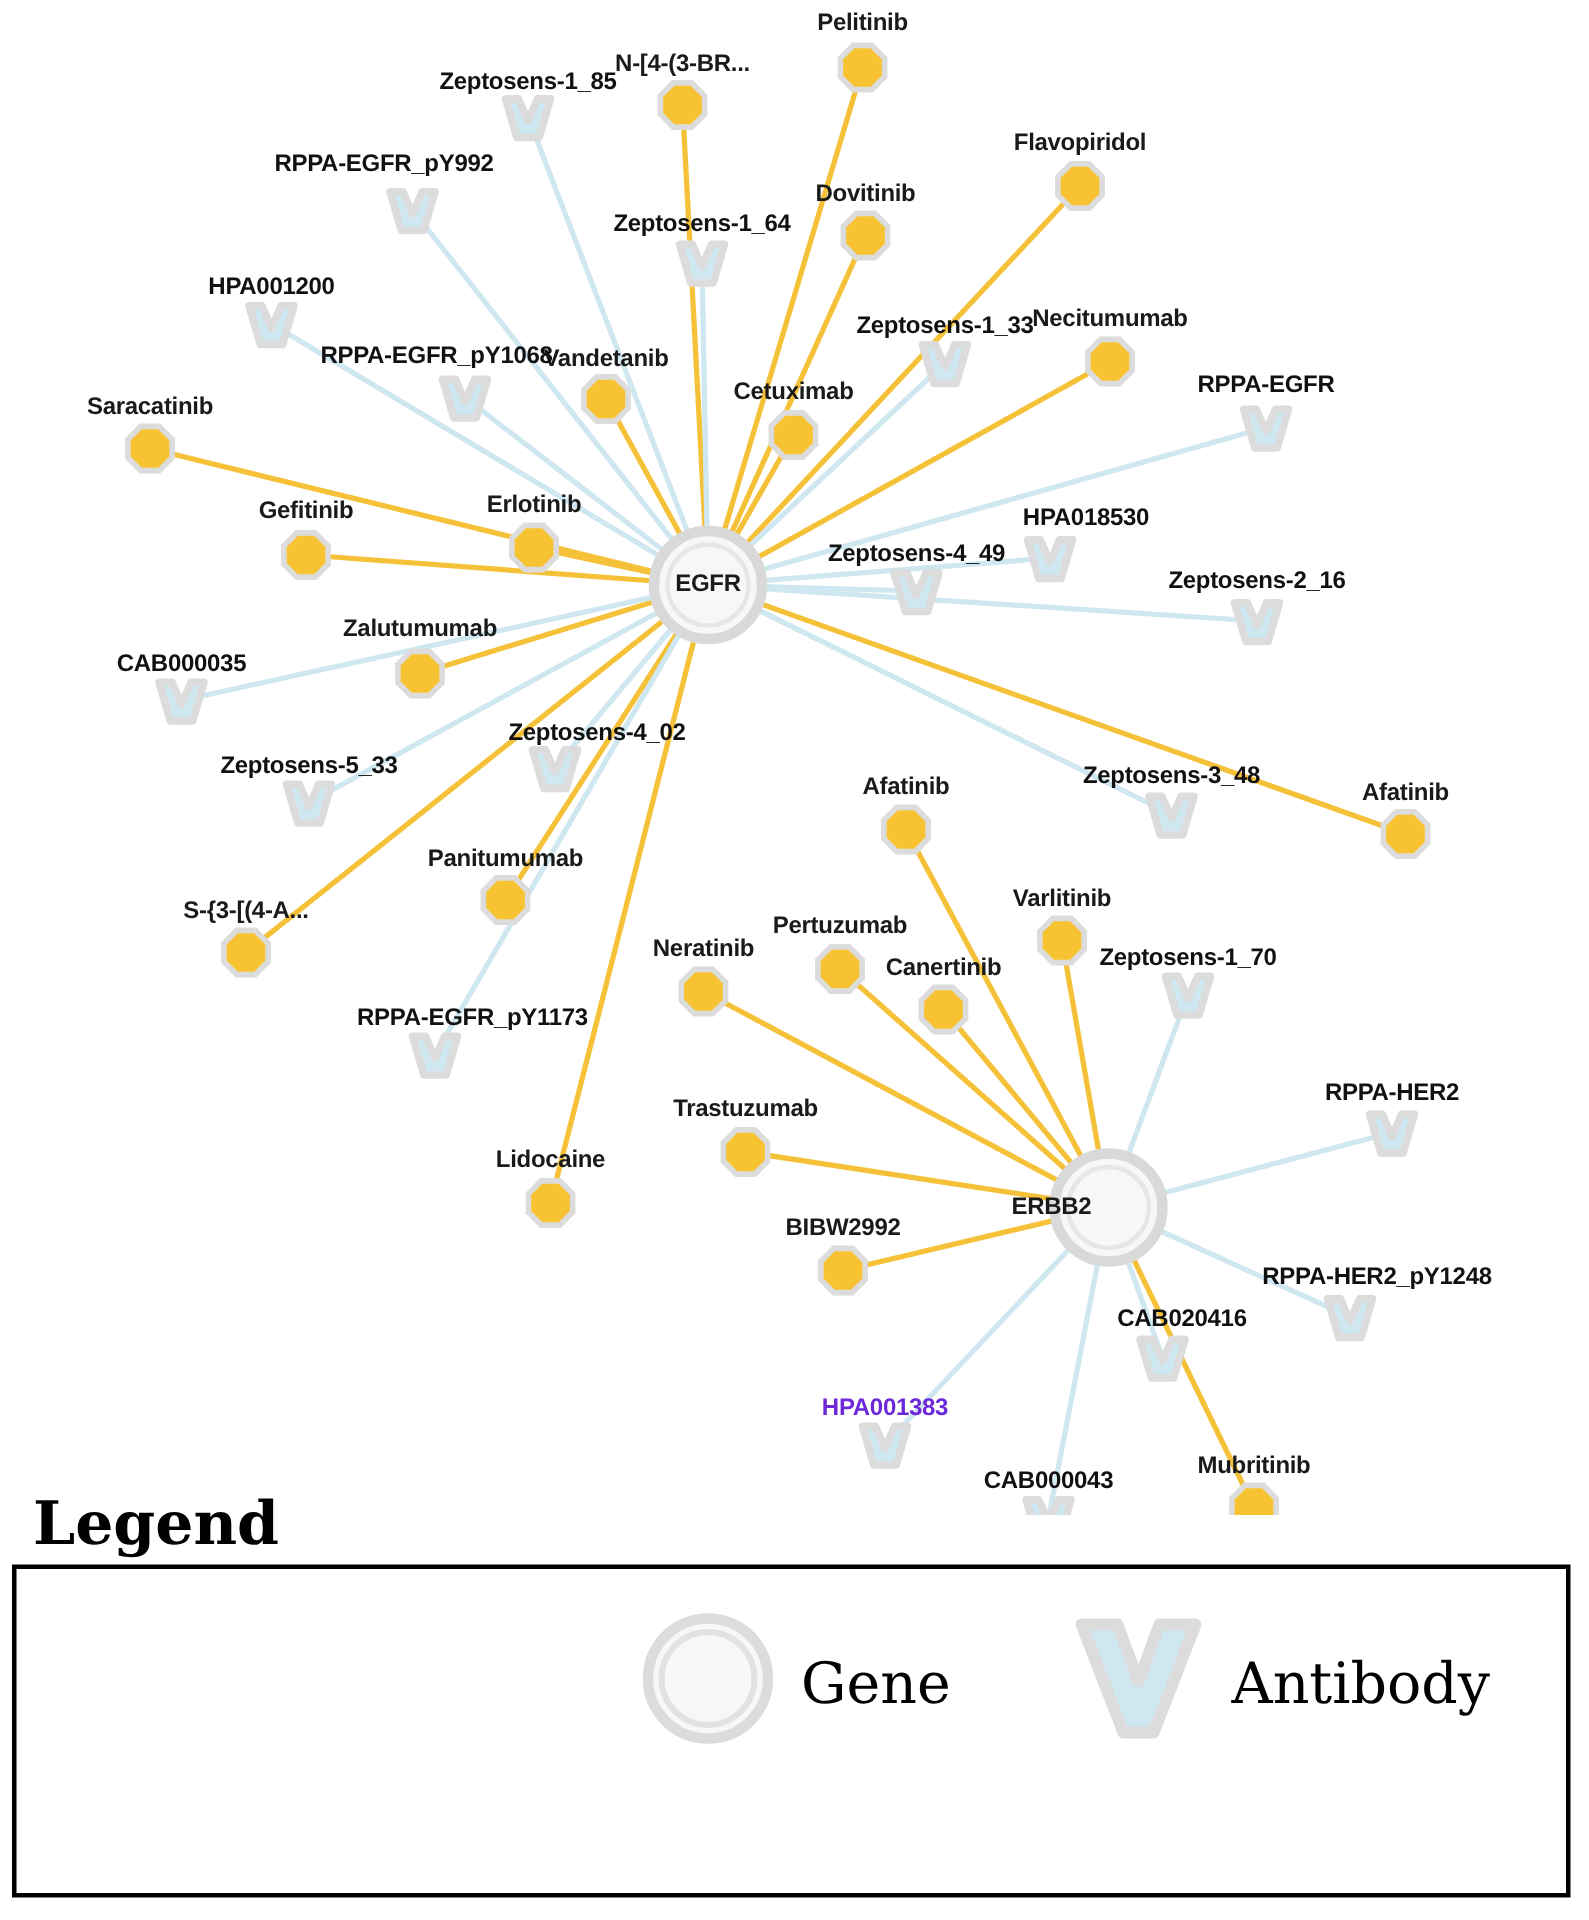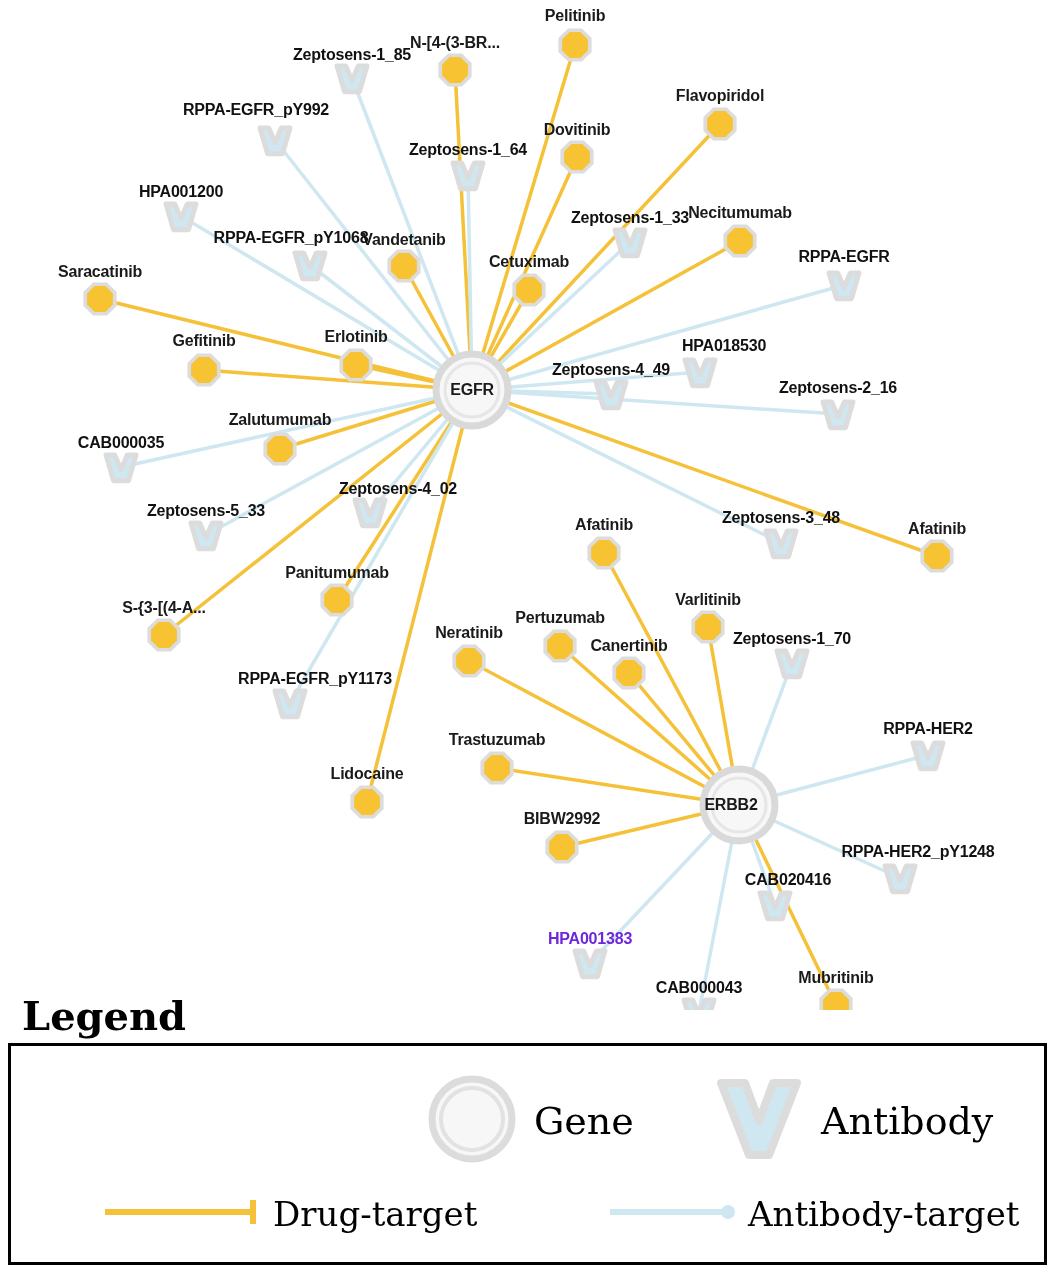--- a/index.html
+++ b/index.html
@@ -341,21 +341,21 @@
     <div class="node-label" style="left: 206px; top: 511px; color: rgb(17, 17, 17);">Zeptosens-5_33</div>
     <div class="node-label" style="left: 781px; top: 518px; color: rgb(17, 17, 17);">Zeptosens-3_48</div>
     <div class="node-label" style="left: 792px; top: 639px; color: rgb(17, 17, 17);">Zeptosens-1_70</div>
     <div class="node-label" style="left: 315px; top: 679px; color: rgb(17, 17, 17);">RPPA-EGFR_pY1173</div>
     <div class="node-label" style="left: 928px; top: 729px; color: rgb(17, 17, 17);">RPPA-HER2</div>
     <div class="node-label" style="left: 918px; top: 852px; color: rgb(17, 17, 17);">RPPA-HER2_pY1248</div>
     <div class="node-label" style="left: 788px; top: 880px; color: rgb(17, 17, 17);">CAB020416</div>
     <div class="node-label" style="left: 590px; top: 939px; color: #6d28d9; text-align: right;">HPA001383</div>
     <div class="node-label" style="left: 699px; top: 988px; color: rgb(17, 17, 17);">CAB000043</div>
     <div class="node-label" style="left: 472px; top: 390px;">EGFR</div>
-    <div class="node-label" style="left: 731px; top: 805px; text-align: center;">ERBB2</div>
+    <div class="node-label" style="left: 701px; top: 805px; text-align: center;">ERBB2</div>
   </div>
 
 <div class="legend-title">Legend</div>
 
 <div class="legend-box">
   <div class="legend-row1">
     <div class="legend-item" style="left:413px; top:5px;">
       <span>
         <svg width="96" height="96" viewBox="0 0 96 96">
           <circle cx="48" cy="48" r="40" fill="#f7f7f7" stroke="#dcdcdc" stroke-width="7"></circle>
@@ -366,33 +366,13 @@
     </div>
     <div class="legend-item" style="left:700px; top:5px;">
       <span>
         <svg width="96" height="96" viewBox="0 0 96 96">
           <path d="M10,12 L34,12 L48,50 L62,12 L86,12 L58,84 L38,84 Z" fill="#cfe7f0" stroke="#dcdcdc" stroke-width="8" stroke-linejoin="round"></path>
         </svg>
       </span>
       <span class="legend-text">Antibody</span>
     </div>
   </div>
-  <div class="legend-row2">
-    <div class="legend-item" style="left:92px; top:8px;">
-      <span>
-        <svg width="160" height="32" viewBox="0 0 160 32">
-          <line x1="2" y1="16" x2="150" y2="16" stroke="#f5c138" stroke-width="6"></line>
-          <line x1="150" y1="4" x2="150" y2="28" stroke="#f5c138" stroke-width="6"></line>
-        </svg>
-      </span>
-      <span class="legend-edge-text">Drug-target</span>
-    </div>
-    <div class="legend-item" style="left:597px; top:8px;">
-      <span>
-        <svg width="130" height="32" viewBox="0 0 130 32">
-          <line x1="2" y1="16" x2="116" y2="16" stroke="#cfe7f0" stroke-width="6"></line>
-          <circle cx="120" cy="16" r="7" fill="#cfe7f0"></circle>
-        </svg>
-      </span>
-      <span class="legend-edge-text">Antibody-target</span>
-    </div>
-  </div>
 </div>
 
 </body></html>

